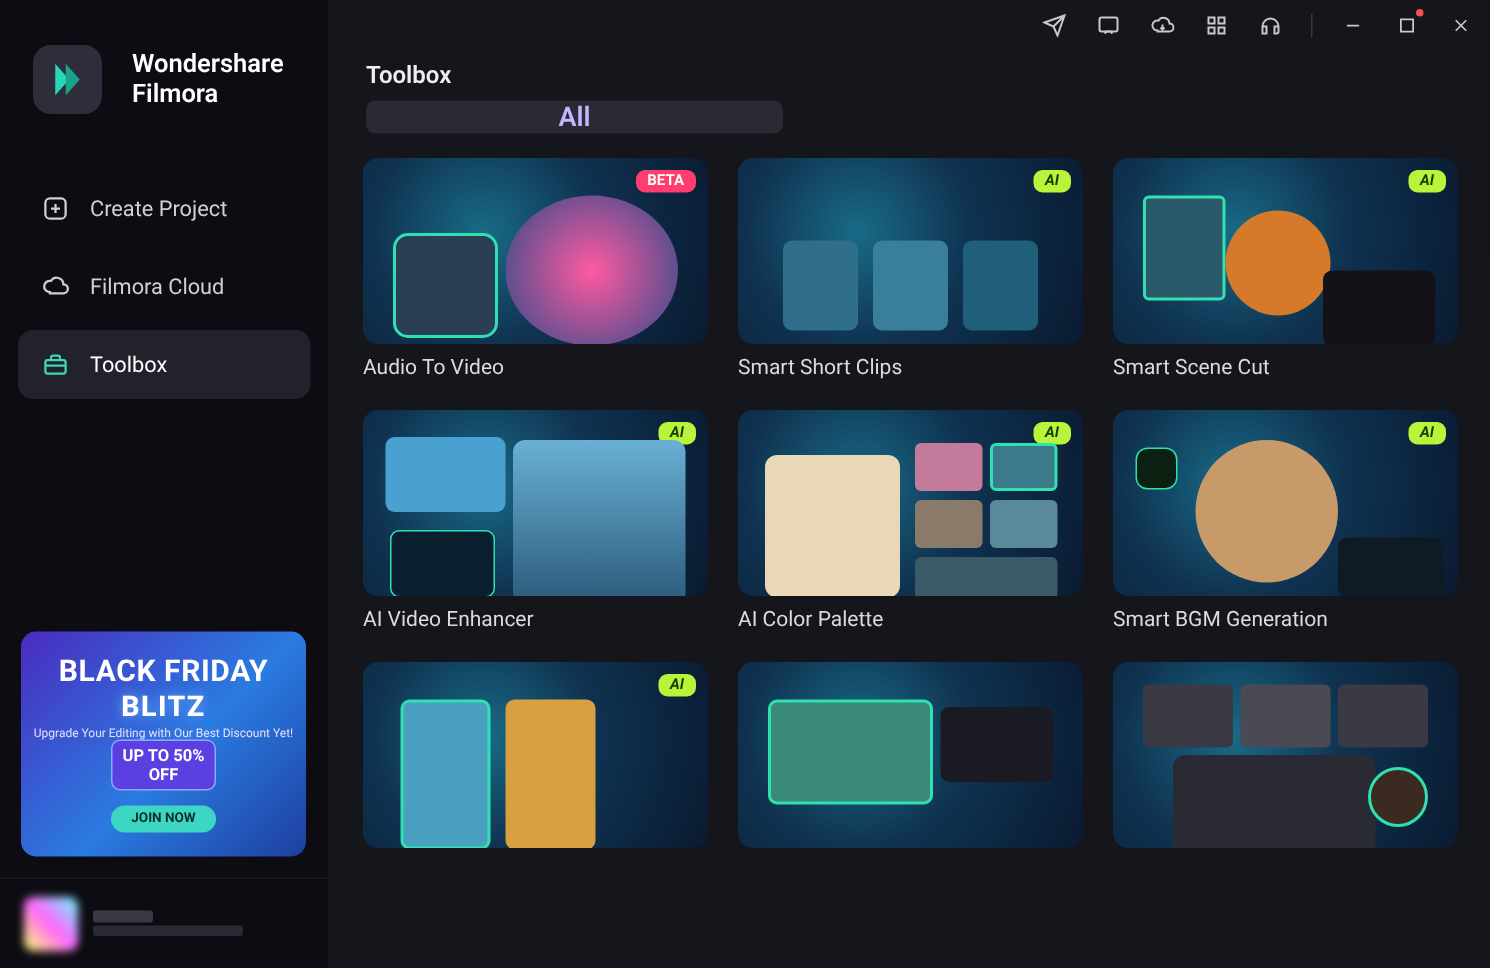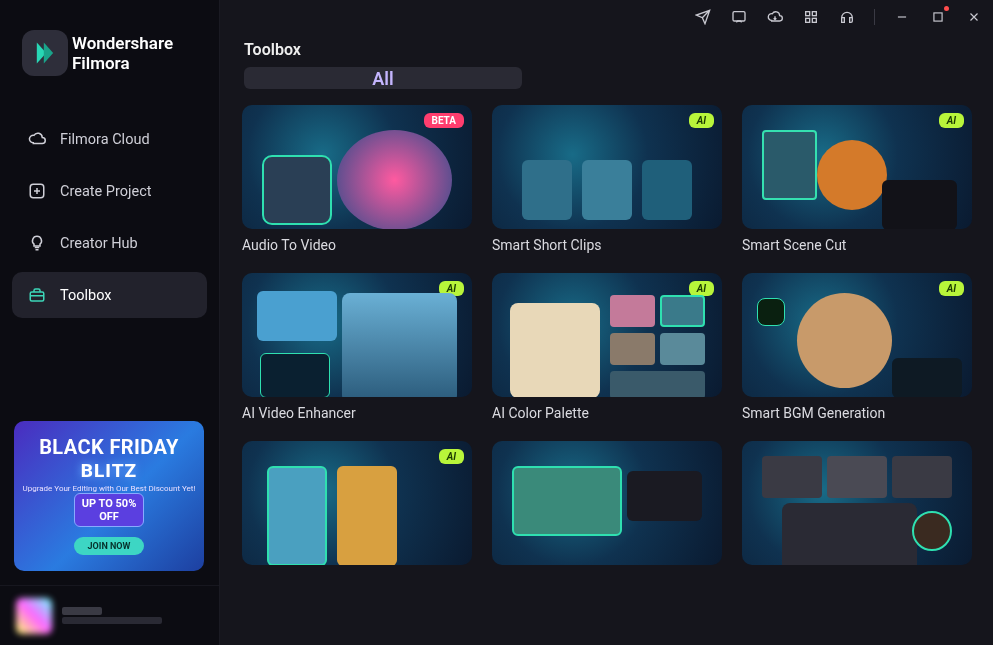--- a/index.html
+++ b/index.html
@@ -14,21 +14,21 @@
   .sidebar {
     width: 220px;
     background: #0c0c12;
     display: flex;
     flex-direction: column;
     border-right: 1px solid #1a1a22;
   }
   .logo-block {
     display: flex;
     align-items: center;
-    gap: 4px;
+    gap: 20px;
     padding: 30px 20px 30px 22px;
   }
   .logo-mark {
     width: 46px; height: 46px;
     border-radius: 12px;
     background: #2e2e3a;
     display: flex; align-items: center; justify-content: center;
   }
   .logo-text { font-size: 17px; font-weight: 600; line-height: 1.2; color:#fff; }
   .nav {
@@ -163,42 +163,33 @@
     <div class="logo-text">
       <div>Wondershare</div>
       <div>Filmora</div>
     </div>
   </div>
 
   <nav class="nav">
     <div class="nav-item">
       <span class="nav-icon">
         <svg width="18" height="18" viewBox="0 0 24 24" fill="none" stroke="#cfcfd7" stroke-width="2">
-            <path d="M7 17a5 5 0 1 1 .9-9.9A6 6 0 0 1 19 10a4 4 0 0 1 0 8H7z"></path>
+            <rect x="3" y="3" width="18" height="18" rx="4"></rect>
+            <path d="M12 8v8M8 12h8"></path>
           </svg>
       </span>
-      <span>Filmora Cloud</span>
+      <span>Create Project</span>
     </div>
     <div class="nav-item">
       <span class="nav-icon">
         <svg width="18" height="18" viewBox="0 0 24 24" fill="none" stroke="#cfcfd7" stroke-width="2">
-            <rect x="3" y="3" width="18" height="18" rx="4"></rect>
-            <path d="M12 8v8M8 12h8"></path>
+            <path d="M7 17a5 5 0 1 1 .9-9.9A6 6 0 0 1 19 10a4 4 0 0 1 0 8H7z"></path>
           </svg>
       </span>
-      <span>Create Project</span>
-    </div>
-    <div class="nav-item">
-      <span class="nav-icon">
-        <svg width="18" height="18" viewBox="0 0 24 24" fill="none" stroke="#cfcfd7" stroke-width="2">
-            <path d="M9 18h6M10 21h4"></path>
-            <path d="M12 3a6 6 0 0 0-4 10.5V16h8v-2.5A6 6 0 0 0 12 3z"></path>
-          </svg>
-      </span>
-      <span>Creator Hub</span>
+      <span>Filmora Cloud</span>
     </div>
     <div class="nav-item active">
       <span class="nav-icon">
         <svg width="18" height="18" viewBox="0 0 24 24" fill="none" stroke="#3dd6b8" stroke-width="2">
             <rect x="3" y="8" width="18" height="12" rx="2"></rect>
             <path d="M8 8V6a2 2 0 0 1 2-2h4a2 2 0 0 1 2 2v2M3 13h18"></path>
           </svg>
       </span>
       <span>Toolbox</span>
     </div>

